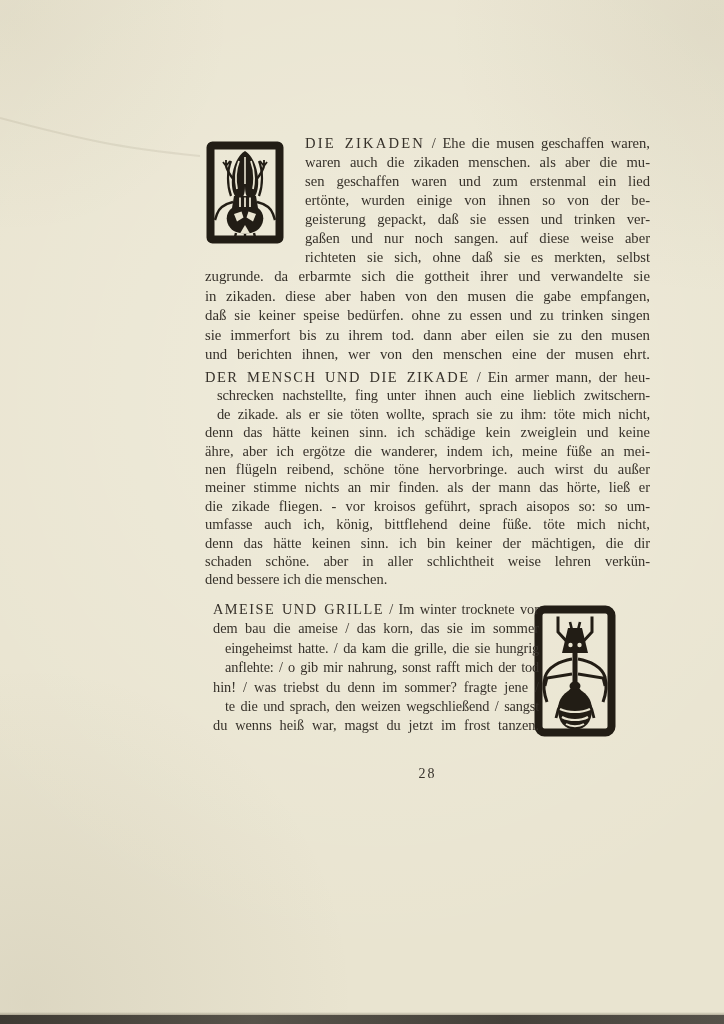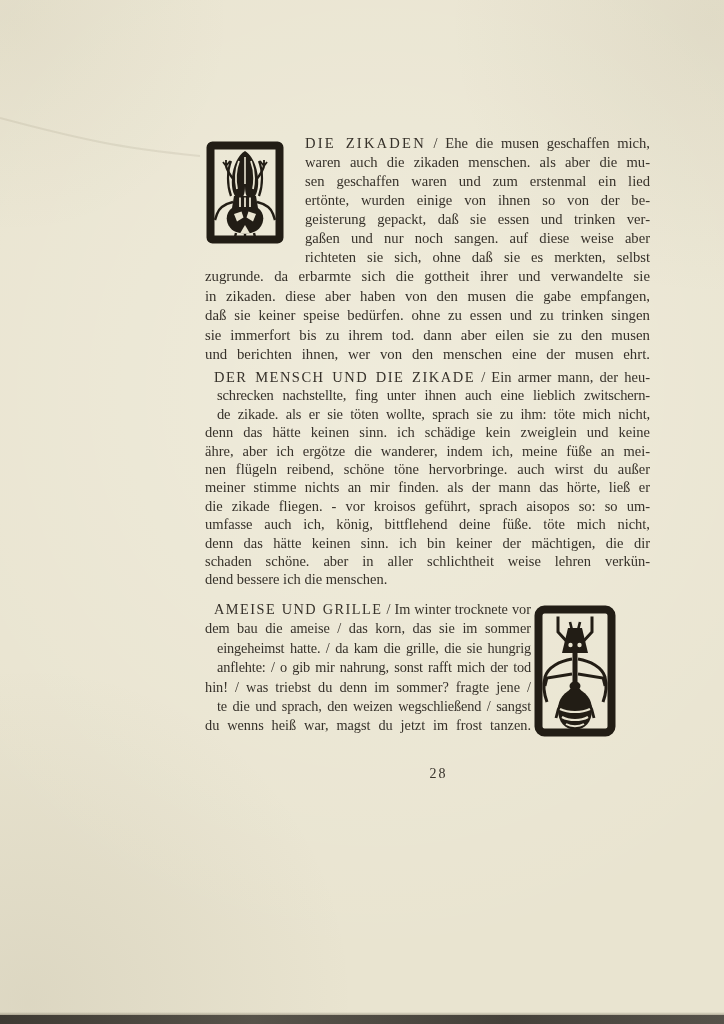--- a/index.html
+++ b/index.html
@@ -19,35 +19,35 @@
   .crease{position:absolute;left:0;top:0;pointer-events:none;}
   .page-edge{position:absolute;left:0;right:0;bottom:0;height:9px;
     background:linear-gradient(90deg,#3e3a33,#57534a 35%,#45413a 70%,#56524a);}
   .page-edge::before{content:"";position:absolute;left:0;right:0;top:-3px;height:3px;
     background:linear-gradient(rgba(80,72,55,0), rgba(80,72,55,0.35));}
 
   .col{position:absolute;}
   .jline{text-align:justify;text-align-last:justify;white-space:normal;}
   .jline.short{text-align-last:left;}
   .head{letter-spacing:2.2px;margin-top:9px;}
-  .head2{letter-spacing:1.5px;margin-left:9px;}
+  .head2{letter-spacing:1.5px;}
   .tight{word-spacing:-2.5px;letter-spacing:-0.15px;margin-left:12px;}
   .xtight{word-spacing:-3.5px;letter-spacing:-0.35px;}
 
   .p1a{left:305px;top:134px;width:345px;font-size:14.6px;line-height:19px;}
   .p1b{left:205px;top:267px;width:445px;font-size:14.8px;line-height:19.6px;}
   .p2 {left:205px;top:368px;width:445px;font-size:14.5px;line-height:18.4px;}
-  .p3 {left:205px;top:600px;width:326px;font-size:14.3px;line-height:19.4px;}
+  .p3 {left:213px;top:600px;width:326px;font-size:14.3px;line-height:19.4px;}
 
   .cut{position:absolute;}
   .cut1{left:206px;top:141px;width:78px;height:103px;}
   .cut2{left:534px;top:605px;width:82px;height:132px;}
   .cut svg{display:block;width:100%;height:100%;}
 
-  .pagenum{left:216px;top:766px;width:445px;text-align:center;
+  .pagenum{left:205px;top:766px;width:445px;text-align:center;
     font-size:14px;letter-spacing:2px;}
 </style>
 </head>
 <body>
 
 <div class="page">
   <div class="texture"></div>
 
   <svg class="crease" width="220" height="170">
     <path d="M0 118 Q 60 134 100 142 T 200 156" fill="none" stroke="rgba(60,50,30,0.08)" stroke-width="2"></path>
@@ -112,21 +112,21 @@
       <path d="M43 83 C52 91 58 101 60 113" fill="none" stroke="#221d15" stroke-width="2.8"></path>
 
       <path d="M41 84 C30 86 24 94 24 105 C24 117 31 124.5 41 124.5 C51 124.5 58 117 58 105 C58 94 52 86 41 84 Z" fill="#221d15"></path>
       <path d="M26 104 C34 108 48 108 56 104" fill="none" stroke="#e9e4d0" stroke-width="2.2"></path>
       <path d="M28 112 C35 116 47 116 54 112" fill="none" stroke="#e9e4d0" stroke-width="2.2"></path>
       <path d="M32 119 C37 122 45 122 50 119" fill="none" stroke="#e9e4d0" stroke-width="2"></path>
     </svg>
   </div>
 
   <div class="col p1a">
-    <div class="jline"><span class="head">DIE ZIKADEN</span><span> / Ehe die musen geschaffen mich,</span></div>
+    <div class="jline"><span class="head">DIE ZIKADEN</span><span> / Ehe die musen geschaffen waren,</span></div>
     <div class="jline">waren auch die zikaden menschen. als aber die mu-</div>
     <div class="jline">sen geschaffen waren und zum erstenmal ein lied</div>
     <div class="jline">ertönte, wurden einige von ihnen so von der be-</div>
     <div class="jline">geisterung gepackt, daß sie essen und trinken ver-</div>
     <div class="jline">gaßen und nur noch sangen. auf diese weise aber</div>
     <div class="jline">richteten sie sich, ohne daß sie es merkten, selbst</div>
   </div>
 
   <div class="col p1b">
     <div class="jline">zugrunde. da erbarmte sich die gottheit ihrer und verwandelte sie</div>

